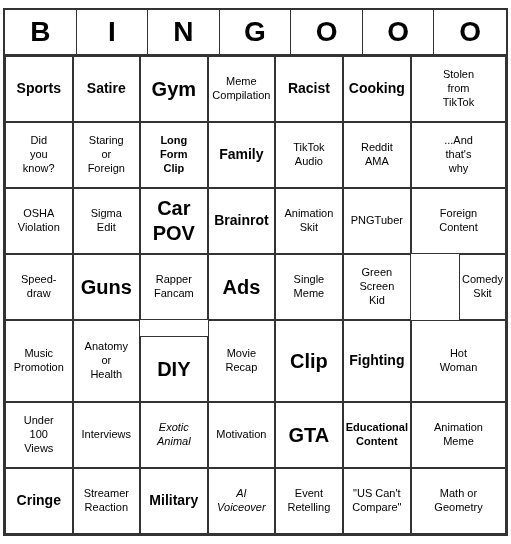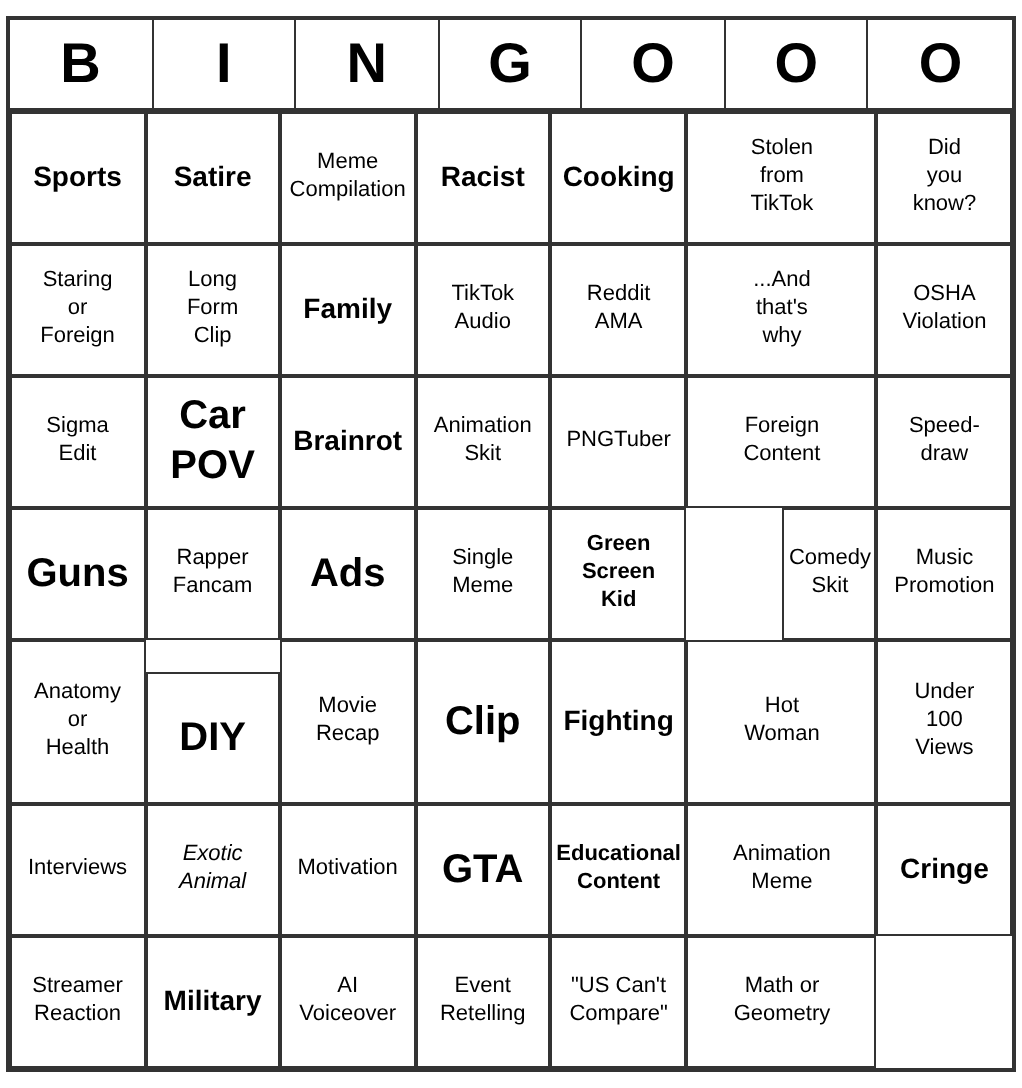--- a/index.html
+++ b/index.html
@@ -46,34 +46,35 @@
       <div class="bingo-header-cell">I</div>
       <div class="bingo-header-cell">N</div>
       <div class="bingo-header-cell">G</div>
       <div class="bingo-header-cell">O</div>
       <div class="bingo-header-cell">O</div>
       <div class="bingo-header-cell">O</div>
     </div>
   <div class="bingo-grid">
   <div style="border: 1px solid rgb(51, 51, 51); text-align: center; padding: 3px 2px; min-height: 66px; display: flex; align-items: center; justify-content: center; font-size: 14px; font-weight: bold; line-height: 1.25; white-space: pre-line;">Sports</div>
       <div style="border: 1px solid rgb(51, 51, 51); text-align: center; padding: 3px 2px; min-height: 66px; display: flex; align-items: center; justify-content: center; font-size: 14px; font-weight: bold; line-height: 1.25; white-space: pre-line;">Satire</div>
+      <div style="border: 1px solid rgb(51, 51, 51); text-align: center; padding: 3px 2px; min-height: 66px; display: flex; align-items: center; justify-content: center; font-size: 20px; font-weight: bold; line-height: 1.25; white-space: pre-line;">Gym</div>
       <div style="border: 1px solid rgb(51, 51, 51); text-align: center; padding: 3px 2px; min-height: 66px; display: flex; align-items: center; justify-content: center; font-size: 11px; font-weight: normal; line-height: 1.25; white-space: pre-line;">Meme
 Compilation</div>
       <div style="border: 1px solid rgb(51, 51, 51); text-align: center; padding: 3px 2px; min-height: 66px; display: flex; align-items: center; justify-content: center; font-size: 14px; font-weight: bold; line-height: 1.25; white-space: pre-line;">Racist</div>
       <div style="border: 1px solid rgb(51, 51, 51); text-align: center; padding: 3px 2px; min-height: 66px; display: flex; align-items: center; justify-content: center; font-size: 14px; font-weight: bold; line-height: 1.25; white-space: pre-line;">Cooking</div>
       <div style="border: 1px solid rgb(51, 51, 51); text-align: center; padding: 3px 2px; min-height: 66px; display: flex; align-items: center; justify-content: center; font-size: 11px; font-weight: normal; line-height: 1.25; white-space: pre-line;">Stolen
 from
 TikTok</div>
       <div style="border: 1px solid rgb(51, 51, 51); text-align: center; padding: 3px 2px; min-height: 66px; display: flex; align-items: center; justify-content: center; font-size: 11px; font-weight: normal; line-height: 1.25; white-space: pre-line;">Did
 you
 know?</div>
       <div style="border: 1px solid rgb(51, 51, 51); text-align: center; padding: 3px 2px; min-height: 66px; display: flex; align-items: center; justify-content: center; font-size: 11px; font-weight: normal; line-height: 1.25; white-space: pre-line;">Staring
 or
 Foreign</div>
-      <div style="border: 1px solid rgb(51, 51, 51); text-align: center; padding: 3px 2px; min-height: 66px; display: flex; align-items: center; justify-content: center; font-size: 11px; font-weight: normal; line-height: 1.25; white-space: pre-line;">Long
+      <div style="border: 1px solid rgb(51, 51, 51); text-align: center; padding: 3px 2px; min-height: 66px; display: flex; align-items: center; justify-content: center; font-size: 11px; font-weight: bold; line-height: 1.25; white-space: pre-line;">Long
 Form
 Clip</div>
       <div style="border: 1px solid rgb(51, 51, 51); text-align: center; padding: 3px 2px; min-height: 66px; display: flex; align-items: center; justify-content: center; font-size: 14px; font-weight: bold; line-height: 1.25; white-space: pre-line;">Family</div>
       <div style="border: 1px solid rgb(51, 51, 51); text-align: center; padding: 3px 2px; min-height: 66px; display: flex; align-items: center; justify-content: center; font-size: 11px; font-weight: normal; line-height: 1.25; white-space: pre-line;">TikTok
 Audio</div>
       <div style="border: 1px solid rgb(51, 51, 51); text-align: center; padding: 3px 2px; min-height: 66px; display: flex; align-items: center; justify-content: center; font-size: 11px; font-weight: normal; line-height: 1.25; white-space: pre-line;">Reddit
 AMA</div>
       <div style="border: 1px solid rgb(51, 51, 51); text-align: center; padding: 3px 2px; min-height: 66px; display: flex; align-items: center; justify-content: center; font-size: 11px; font-weight: normal; line-height: 1.25; white-space: pre-line;">...And
 that's
 why</div>
@@ -90,21 +91,21 @@
       <div style="border: 1px solid rgb(51, 51, 51); text-align: center; padding: 3px 2px; min-height: 66px; display: flex; align-items: center; justify-content: center; font-size: 11px; font-weight: normal; line-height: 1.25; white-space: pre-line;">Foreign
 Content</div>
       <div style="border: 1px solid rgb(51, 51, 51); text-align: center; padding: 3px 2px; min-height: 66px; display: flex; align-items: center; justify-content: center; font-size: 11px; font-weight: normal; line-height: 1.25; white-space: pre-line;">Speed-
 draw</div>
       <div style="border: 1px solid rgb(51, 51, 51); text-align: center; padding: 3px 2px; min-height: 66px; display: flex; align-items: center; justify-content: center; font-size: 20px; font-weight: bold; line-height: 1.25; white-space: pre-line;">Guns</div>
       <div style="border: 1px solid rgb(51, 51, 51); text-align: center; padding: 3px 2px; min-height: 66px; display: flex; align-items: center; justify-content: center; font-size: 11px; font-weight: normal; line-height: 1.25; white-space: pre-line;">Rapper
 Fancam</div>
       <div style="border: 1px solid rgb(51, 51, 51); text-align: center; padding: 3px 2px; min-height: 66px; display: flex; align-items: center; justify-content: center; font-size: 20px; font-weight: bold; line-height: 1.25; white-space: pre-line;">Ads</div>
       <div style="border: 1px solid rgb(51, 51, 51); text-align: center; padding: 3px 2px; min-height: 66px; display: flex; align-items: center; justify-content: center; font-size: 11px; font-weight: normal; line-height: 1.25; white-space: pre-line;">Single
 Meme</div>
-      <div style="border: 1px solid rgb(51, 51, 51); text-align: center; padding: 3px 2px; min-height: 66px; display: flex; align-items: center; justify-content: center; font-size: 11px; font-weight: bold; line-height: 1.25; white-space: pre-line;">Green
+      <div style="border: 1px solid rgb(51, 51, 51); text-align: center; padding: 3px 2px; min-height: 66px; display: flex; align-items: center; justify-content: center; font-size: 11px; font-weight: normal; line-height: 1.25; white-space: pre-line;">Green
 Screen
 Kid</div>
       <div style="border: 1px solid rgb(51, 51, 51); text-align: center; padding: 3px 2px; min-height: 66px; display: flex; align-items: center; justify-content: center; font-size: 11px; font-weight: normal; line-height: 1.25; white-space: pre-line; margin-left: 48px;">Comedy
 Skit</div>
       <div style="border: 1px solid rgb(51, 51, 51); text-align: center; padding: 3px 2px; min-height: 66px; display: flex; align-items: center; justify-content: center; font-size: 11px; font-weight: normal; line-height: 1.25; white-space: pre-line;">Music
 Promotion</div>
       <div style="border: 1px solid rgb(51, 51, 51); text-align: center; padding: 3px 2px; min-height: 66px; display: flex; align-items: center; justify-content: center; font-size: 11px; font-weight: normal; line-height: 1.25; white-space: pre-line;">Anatomy
 or
 Health</div>
       <div style="border: 1px solid rgb(51, 51, 51); text-align: center; padding: 3px 2px; min-height: 66px; display: flex; align-items: center; justify-content: center; font-size: 20px; font-weight: bold; line-height: 1.25; white-space: pre-line; margin-top: 16px;">DIY</div>
@@ -123,21 +124,21 @@
       <div style="border: 1px solid rgb(51, 51, 51); text-align: center; padding: 3px 2px; min-height: 66px; display: flex; align-items: center; justify-content: center; font-size: 11px; font-weight: normal; line-height: 1.25; white-space: pre-line;">Motivation</div>
       <div style="border: 1px solid rgb(51, 51, 51); text-align: center; padding: 3px 2px; min-height: 66px; display: flex; align-items: center; justify-content: center; font-size: 20px; font-weight: bold; line-height: 1.25; white-space: pre-line;">GTA</div>
       <div style="border: 1px solid rgb(51, 51, 51); text-align: center; padding: 3px 2px; min-height: 66px; display: flex; align-items: center; justify-content: center; font-size: 11px; font-weight: bold; line-height: 1.25; white-space: pre-line;">Educational
 Content</div>
       <div style="border: 1px solid rgb(51, 51, 51); text-align: center; padding: 3px 2px; min-height: 66px; display: flex; align-items: center; justify-content: center; font-size: 11px; font-weight: normal; line-height: 1.25; white-space: pre-line;">Animation
 Meme</div>
       <div style="border: 1px solid rgb(51, 51, 51); text-align: center; padding: 3px 2px; min-height: 66px; display: flex; align-items: center; justify-content: center; font-size: 14px; font-weight: bold; line-height: 1.25; white-space: pre-line;">Cringe</div>
       <div style="border: 1px solid rgb(51, 51, 51); text-align: center; padding: 3px 2px; min-height: 66px; display: flex; align-items: center; justify-content: center; font-size: 11px; font-weight: normal; line-height: 1.25; white-space: pre-line;">Streamer
 Reaction</div>
       <div style="border: 1px solid rgb(51, 51, 51); text-align: center; padding: 3px 2px; min-height: 66px; display: flex; align-items: center; justify-content: center; font-size: 14px; font-weight: bold; line-height: 1.25; white-space: pre-line;">Military</div>
-      <div style="border: 1px solid rgb(51, 51, 51); text-align: center; padding: 3px 2px; min-height: 66px; display: flex; align-items: center; justify-content: center; font-size: 11px; font-weight: normal; line-height: 1.25; white-space: pre-line;">AI
+      <div style="border: 1px solid rgb(51, 51, 51); text-align: center; padding: 3px 2px; min-height: 66px; display: flex; align-items: center; justify-content: center; font-size: 11px; font-weight: normal; line-height: 1.25; white-space: pre-line; font-style: italic;">AI
 Voiceover</div>
       <div style="border: 1px solid rgb(51, 51, 51); text-align: center; padding: 14px 2px; min-height: 66px; display: flex; align-items: center; justify-content: center; font-size: 11px; font-weight: normal; line-height: 1.25; white-space: pre-line;">Event
 Retelling</div>
       <div style="border: 1px solid rgb(51, 51, 51); text-align: center; padding: 3px 2px; min-height: 66px; display: flex; align-items: center; justify-content: center; font-size: 11px; font-weight: normal; line-height: 1.25; white-space: pre-line;">"US Can't
 Compare"</div>
       <div style="border: 1px solid rgb(51, 51, 51); text-align: center; padding: 3px 2px; min-height: 66px; display: flex; align-items: center; justify-content: center; font-size: 11px; font-weight: normal; line-height: 1.25; white-space: pre-line;">Math or
 Geometry</div>
     </div>
 </div>
 

